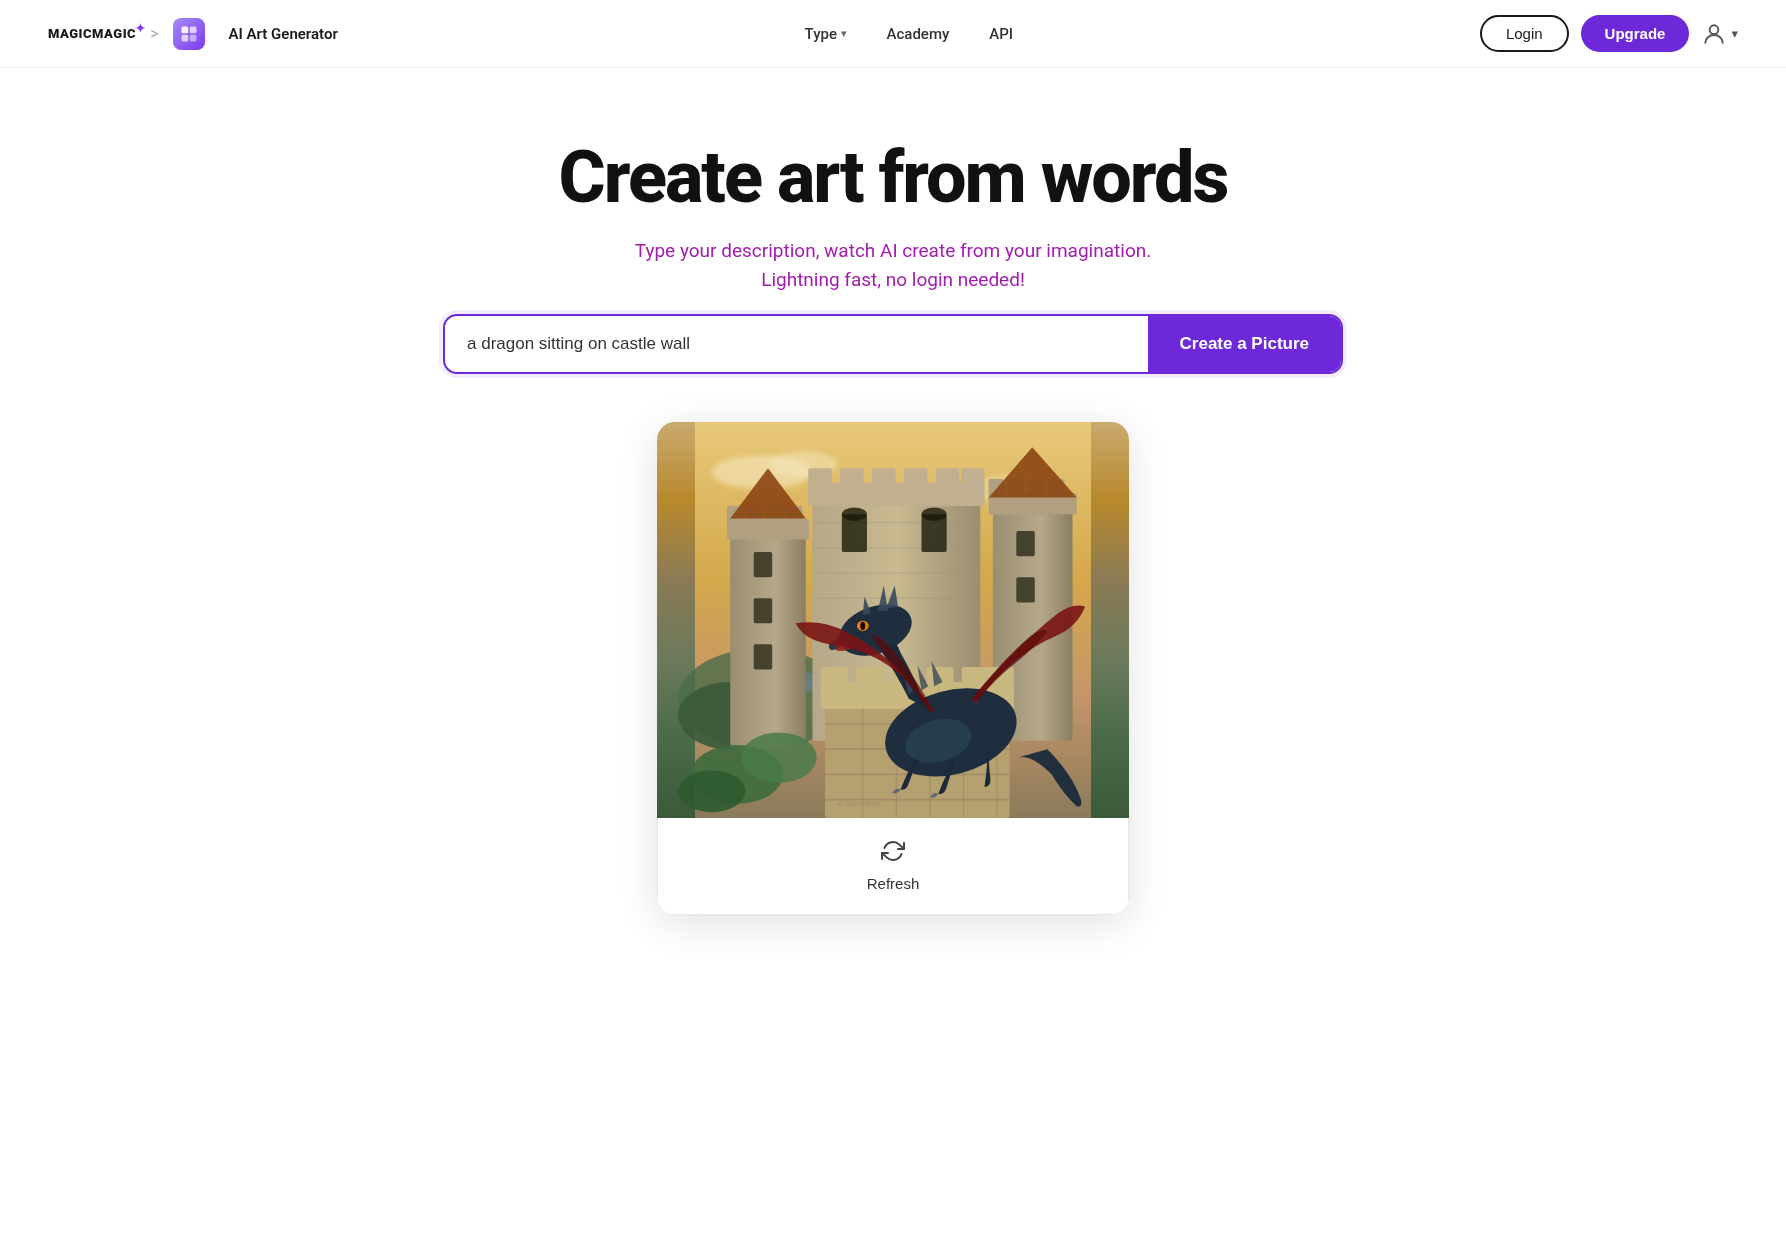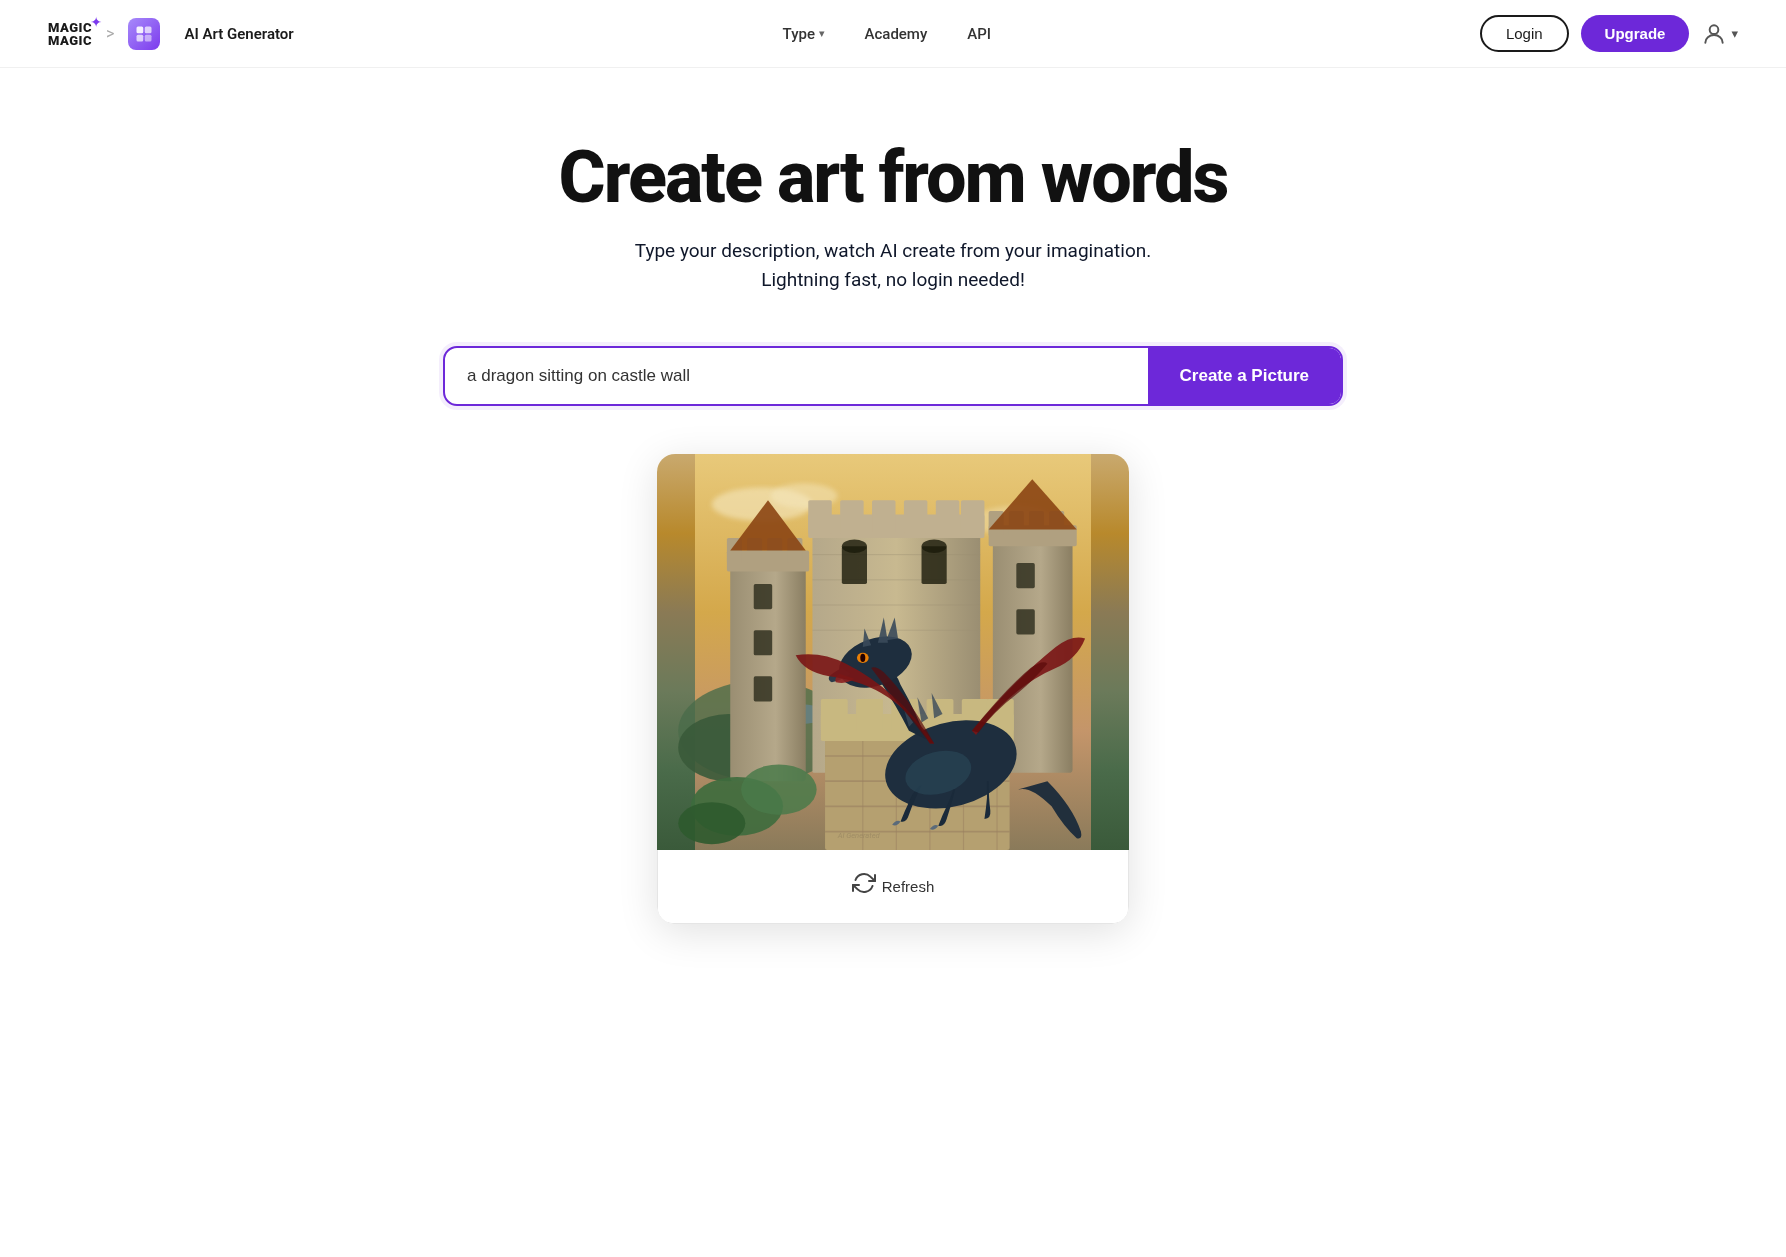--- a/index.html
+++ b/index.html
@@ -140,24 +140,24 @@
       font-weight: 800;
       color: #111;
       letter-spacing: -2px;
       text-align: center;
       line-height: 1.1;
       margin-bottom: 20px;
     }
 
     .page-subtitle {
       font-size: 19px;
-      color: #0f172a;
+      color: #a21caf;
       text-align: center;
       line-height: 1.5;
-      margin-bottom: 52px;
+      margin-bottom: 20px;
     }
 
     
     .search-container {
       display: flex;
       align-items: flex-end;
       width: 900px;
       border: 2.5px solid #6d28d9;
       border-radius: 14px;
       background: #fff;
@@ -219,22 +219,21 @@
       background: #fff;
       border: 1px solid #e5e5e5;
       border-radius: 0 0 16px 16px;
       overflow: hidden;
       margin-top: -2px;
     }
 
     .action-btn {
       flex: 1;
       display: flex;
-      flex-direction: row;
-      align-items: center;
+      flex-direction: column;
       justify-content: center;
       gap: 6px;
       padding: 22px 16px;
       cursor: pointer;
       background: #fff;
       border: none;
       font-size: 15px;
       color: #333;
       font-weight: 500;
       border-right: 1px solid #e5e5e5;
@@ -249,21 +248,21 @@
       font-size: 22px;
       color: #444;
     }
   </style>
 </head>
 <body>
 
 <header class="header">
   <div class="header-left">
     <div class="logo">
-      <div style="display:flex;flex-direction:column;line-height:1;position:relative;">
+      <div style="display:flex;flex-direction:row;line-height:1;position:relative;">
         <span style="font-size:13px;font-weight:900;letter-spacing:0.5px;color:#1a1a1a;">MAGIC</span>
         <span style="font-size:13px;font-weight:900;letter-spacing:0.5px;color:#1a1a1a;">MAGIC</span>
         <span style="position:absolute;top:-6px;right:-10px;color:#7c3aed;font-size:14px;">✦</span>
       </div>
     </div>
     <span class="breadcrumb-separator">&gt;</span>
     <div style="display:flex;align-items:center;gap:24px;">
       <div class="tool-icon">
         <svg width="18" height="18" viewBox="0 0 24 24" fill="none">
           <rect x="2" y="2" width="9" height="9" rx="2" fill="#fff" opacity="0.9"></rect>

